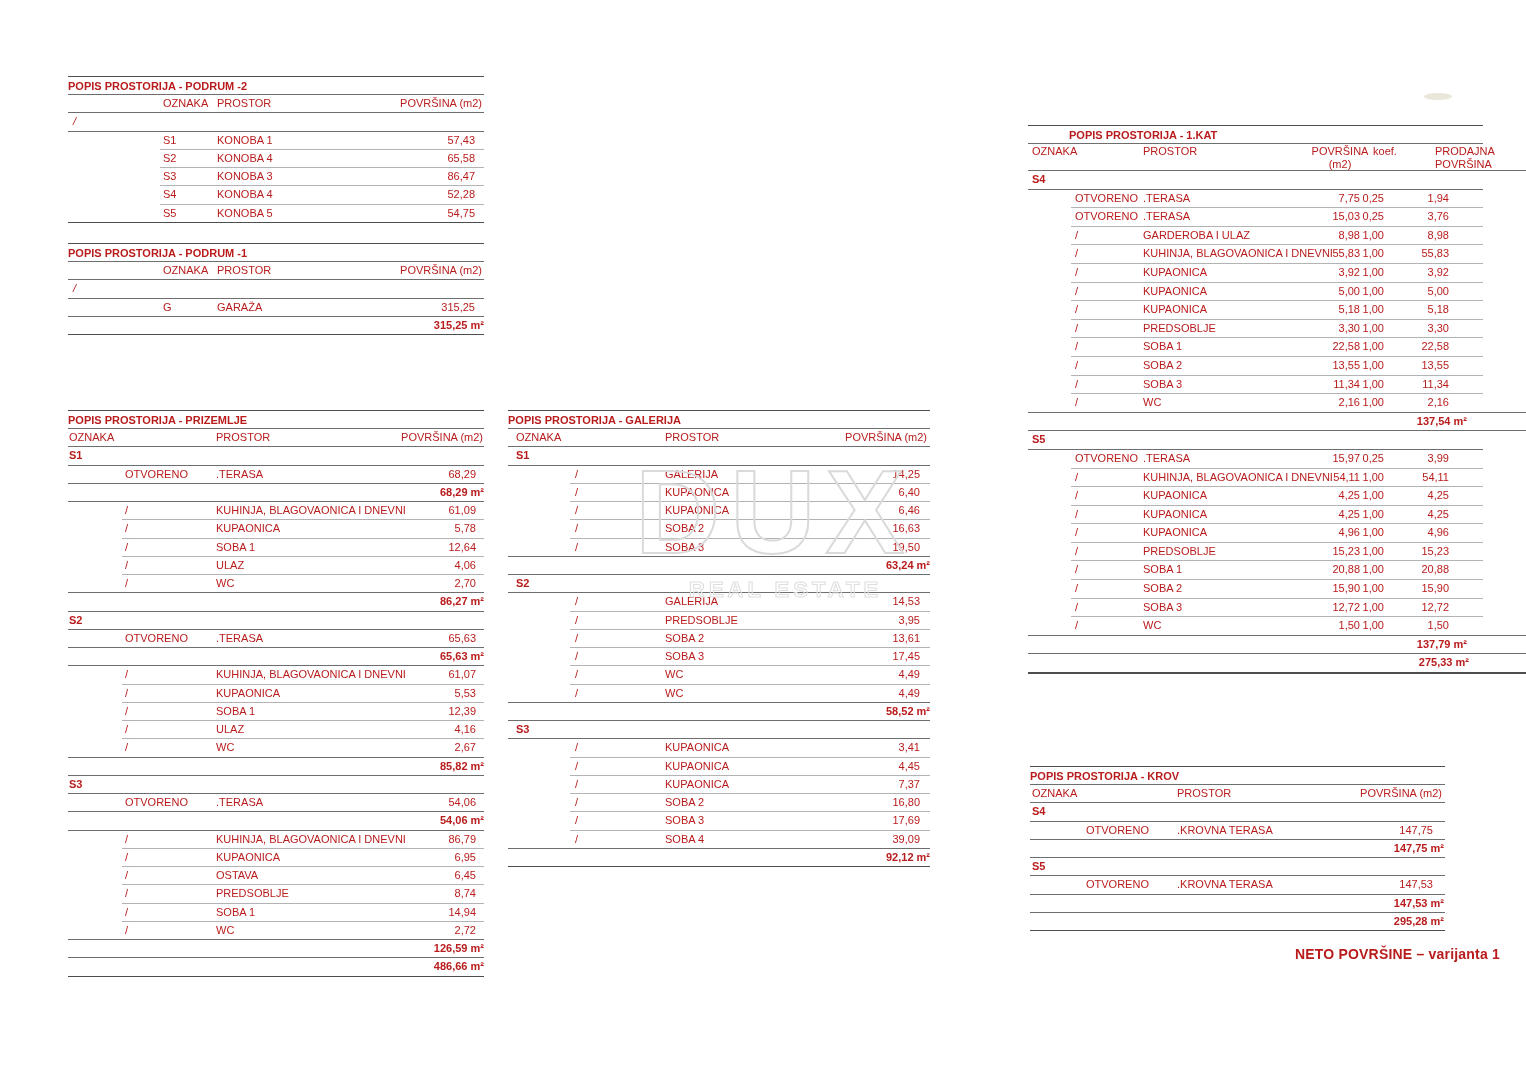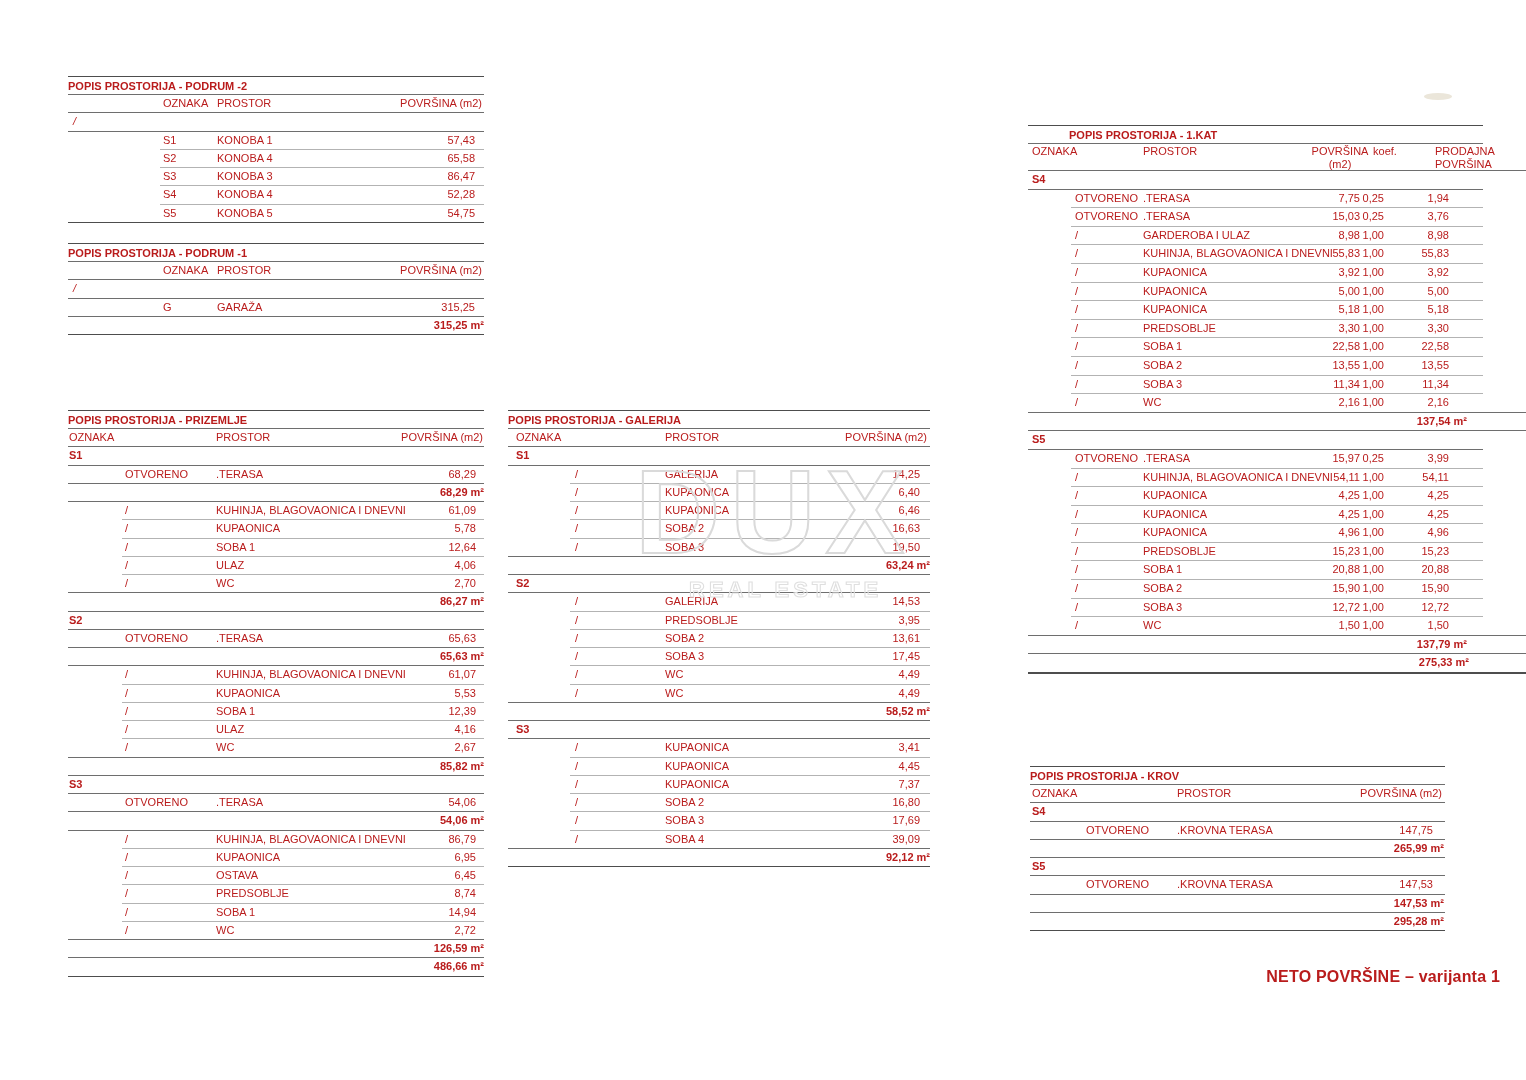--- a/index.html
+++ b/index.html
@@ -80,21 +80,21 @@
   .t6 .c-val{right:12px;}
   .t6 .h-val{right:3px;}
   .t6 .c-sub,.t6 .c-tot{right:1px;}
 
   
   .watermark{position:absolute;left:595px;top:425px;width:460px;height:210px;z-index:5;pointer-events:none;}
   .wm-big{font-family:"Liberation Sans",sans-serif;font-size:118px;font-weight:bold;letter-spacing:10px;fill:none;stroke-width:2px;}
   .wm-small{font-family:"Liberation Sans",sans-serif;font-size:22px;font-weight:bold;letter-spacing:4px;fill:none;stroke-width:1.1px;}
 
   .logo-remnant{position:absolute;left:1424px;top:93px;width:28px;height:7px;border-radius:50%;background:#ebe6da;}
-  .footer{position:absolute;right:26px;top:968px;font-weight:bold;font-size:16px;letter-spacing:0.2px;white-space:nowrap;}
+  .footer{position:absolute;right:26px;top:946px;font-weight:bold;font-size:14px;letter-spacing:0.2px;white-space:nowrap;}
 </style>
 </head>
 <body>
 
 <div class="page">
   <div class="logo-remnant"></div>
 
   <div class="tbl t1">
       <div class="row rt-title">
         <span class="c-title">POPIS PROSTORIJA - PODRUM -2</span>
@@ -693,21 +693,21 @@
         <span class="c-sec">S4</span>
       </div>
       <div class="row rt-data">
         <i class="line"></i>
         <span class="c-ozn">OTVORENO</span>
         <span class="c-pro">.KROVNA TERASA</span>
         <span class="c-val">147,75</span>
       </div>
       <div class="row rt-sub">
         <i class="line"></i>
-        <span class="c-sub">265,99 m²</span>
+        <span class="c-sub">147,75 m²</span>
       </div>
       <div class="row rt-sec">
         <i class="line"></i>
         <span class="c-sec">S5</span>
       </div>
       <div class="row rt-data">
         <i class="line"></i>
         <span class="c-ozn">OTVORENO</span>
         <span class="c-pro">.KROVNA TERASA</span>
         <span class="c-val">147,53</span>

